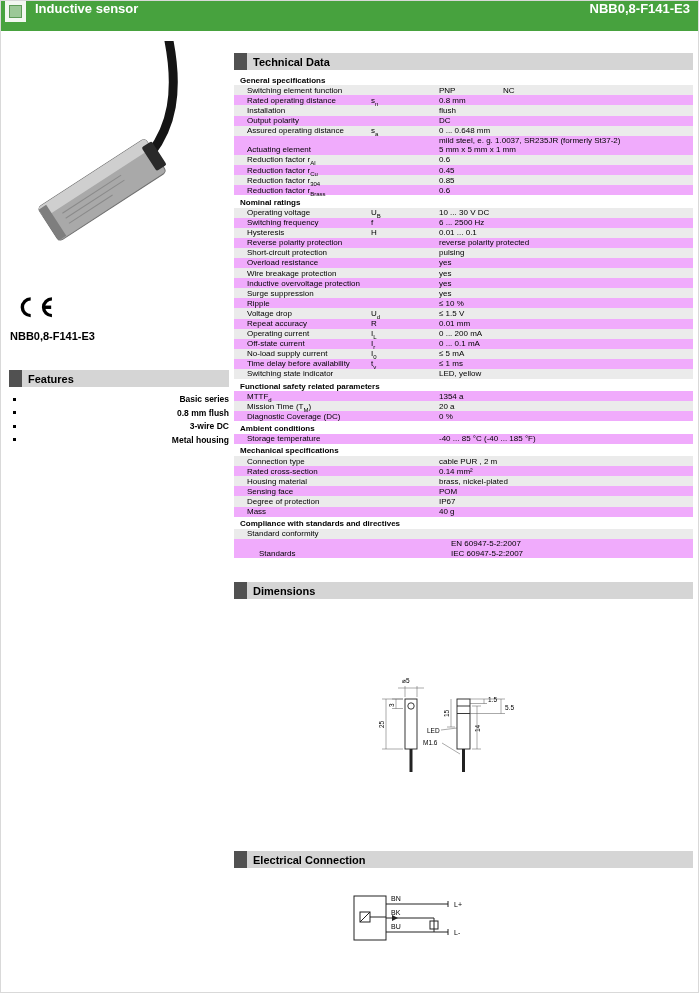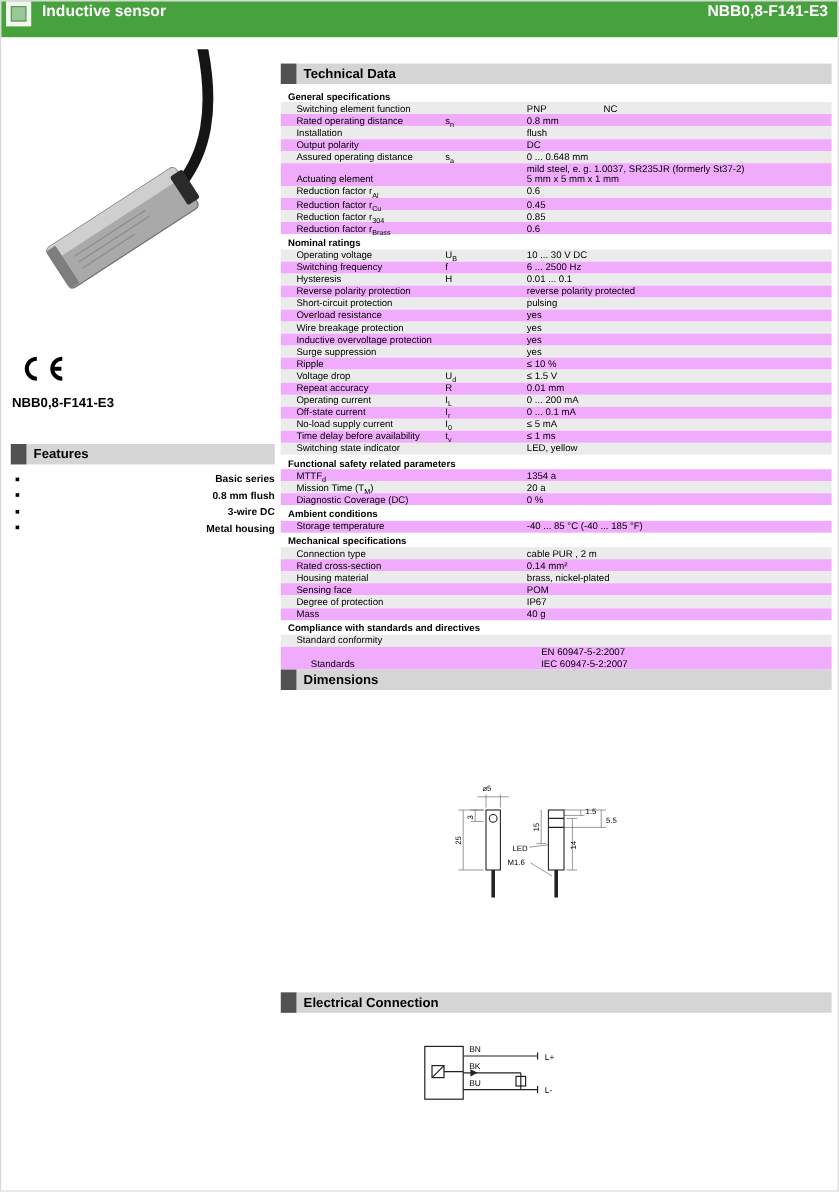--- a/index.html
+++ b/index.html
@@ -25,21 +25,21 @@
   .trow.odd{background:#ebebeb;}
   .trow.even{background:#f0abfc;}
   .trow.sect{font-weight:bold;background:#fff;padding-top:2.6px;}
   .tlabel{width:124px;padding-left:13px;flex:none;}
   .trow.sect .tlabel{width:auto;padding-left:6px;}
   .tlabel.ind2{padding-left:25px;}
   .tsym{width:68px;flex:none;}
   .tval{flex:1;}
   .tval .v1{display:inline-block;min-width:64px;}
   sub{font-size:6px;line-height:0;}
-  .dims-bar{}
+  .dims-bar{margin-top:24px;}
   .dims-area{height:252px;position:relative;}
   .dims-area svg{position:absolute;left:125px;top:70px;}
   .elec-area{height:96px;position:relative;}
   .elec-area svg{position:absolute;left:110px;top:14px;}
   svg text{font-family:"Liberation Sans",sans-serif;fill:#000;}
 </style>
 </head>
 <body>
 
 <div class="page">

